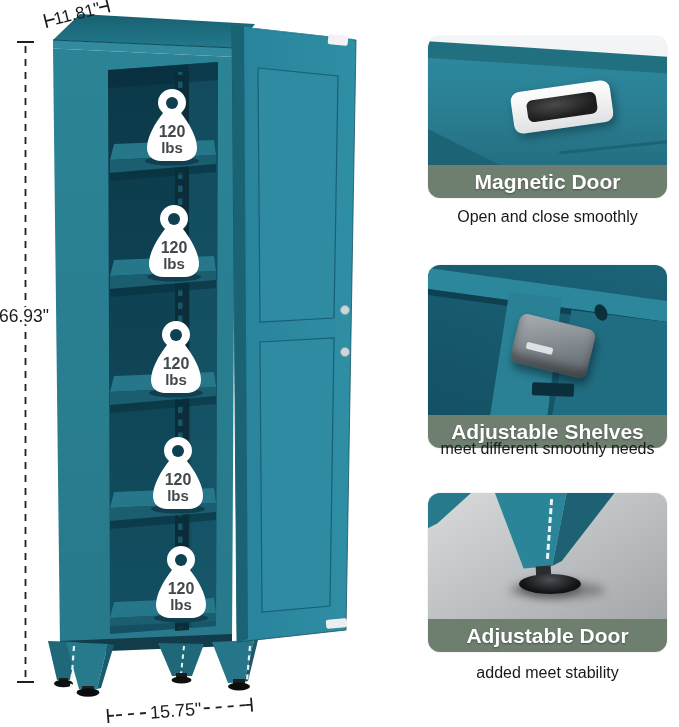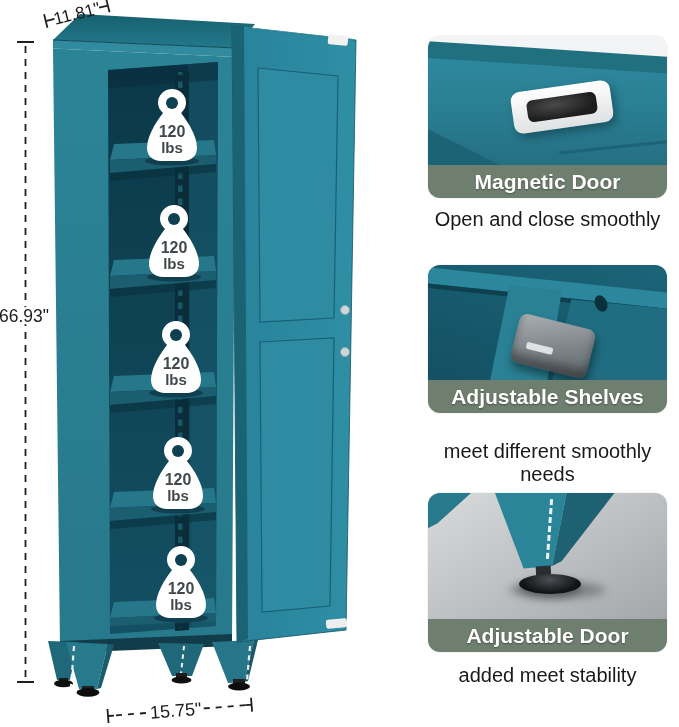--- a/index.html
+++ b/index.html
@@ -4,28 +4,28 @@
 <style>
   html,body{margin:0;padding:0;background:#fff;}
   body{width:679px;height:727px;font-family:"Liberation Sans",sans-serif;}
   .page{position:relative;width:679px;height:727px;background:#fff;overflow:hidden;}
   svg text{font-family:"Liberation Sans",sans-serif;}
 
   
   .feature-card{position:absolute;left:428px;width:239px;border-radius:12px;overflow:hidden;
     background:#e9ebec;box-shadow:0 0 0 1px rgba(0,0,0,0.04);}
   .card1{top:36px;height:162px;}
-  .card2{top:265px;height:148px;}
+  .card2{top:265px;height:183px;}
   .card3{top:493px;height:159px;}
   .card-img{position:absolute;left:0;top:0;right:0;bottom:33px;overflow:hidden;}
   .card-banner{position:absolute;left:0;right:0;bottom:0;height:33px;background:#6e7e6f;
     display:flex;align-items:center;justify-content:center;color:#fff;font-weight:bold;
     font-size:21px;text-shadow:0 1px 2px rgba(0,0,0,.35);}
   .feature-caption{position:absolute;left:420px;width:255px;text-align:center;
-    font-size:20px;color:#191919;}
+    font-size:16px;color:#191919;}
   .cap1{top:208px;}
   .cap2{top:440px;}
   .cap3{top:664px;}
   .abs{position:absolute;}
 
   
   .art-door{background:linear-gradient(180deg,#f4f5f6 0%,#e2e5e6 100%);}
   .a1-top{inset:0;clip-path:polygon(0 4%,100% 16%,100% 31%,0 19%);background:#20707f;}
   .a1-face{inset:0;clip-path:polygon(0 17%,100% 29%,100% 100%,0 100%);
     background:linear-gradient(180deg,#2e8ca2 0%,#2a7f93 55%,#256f82 100%);}

